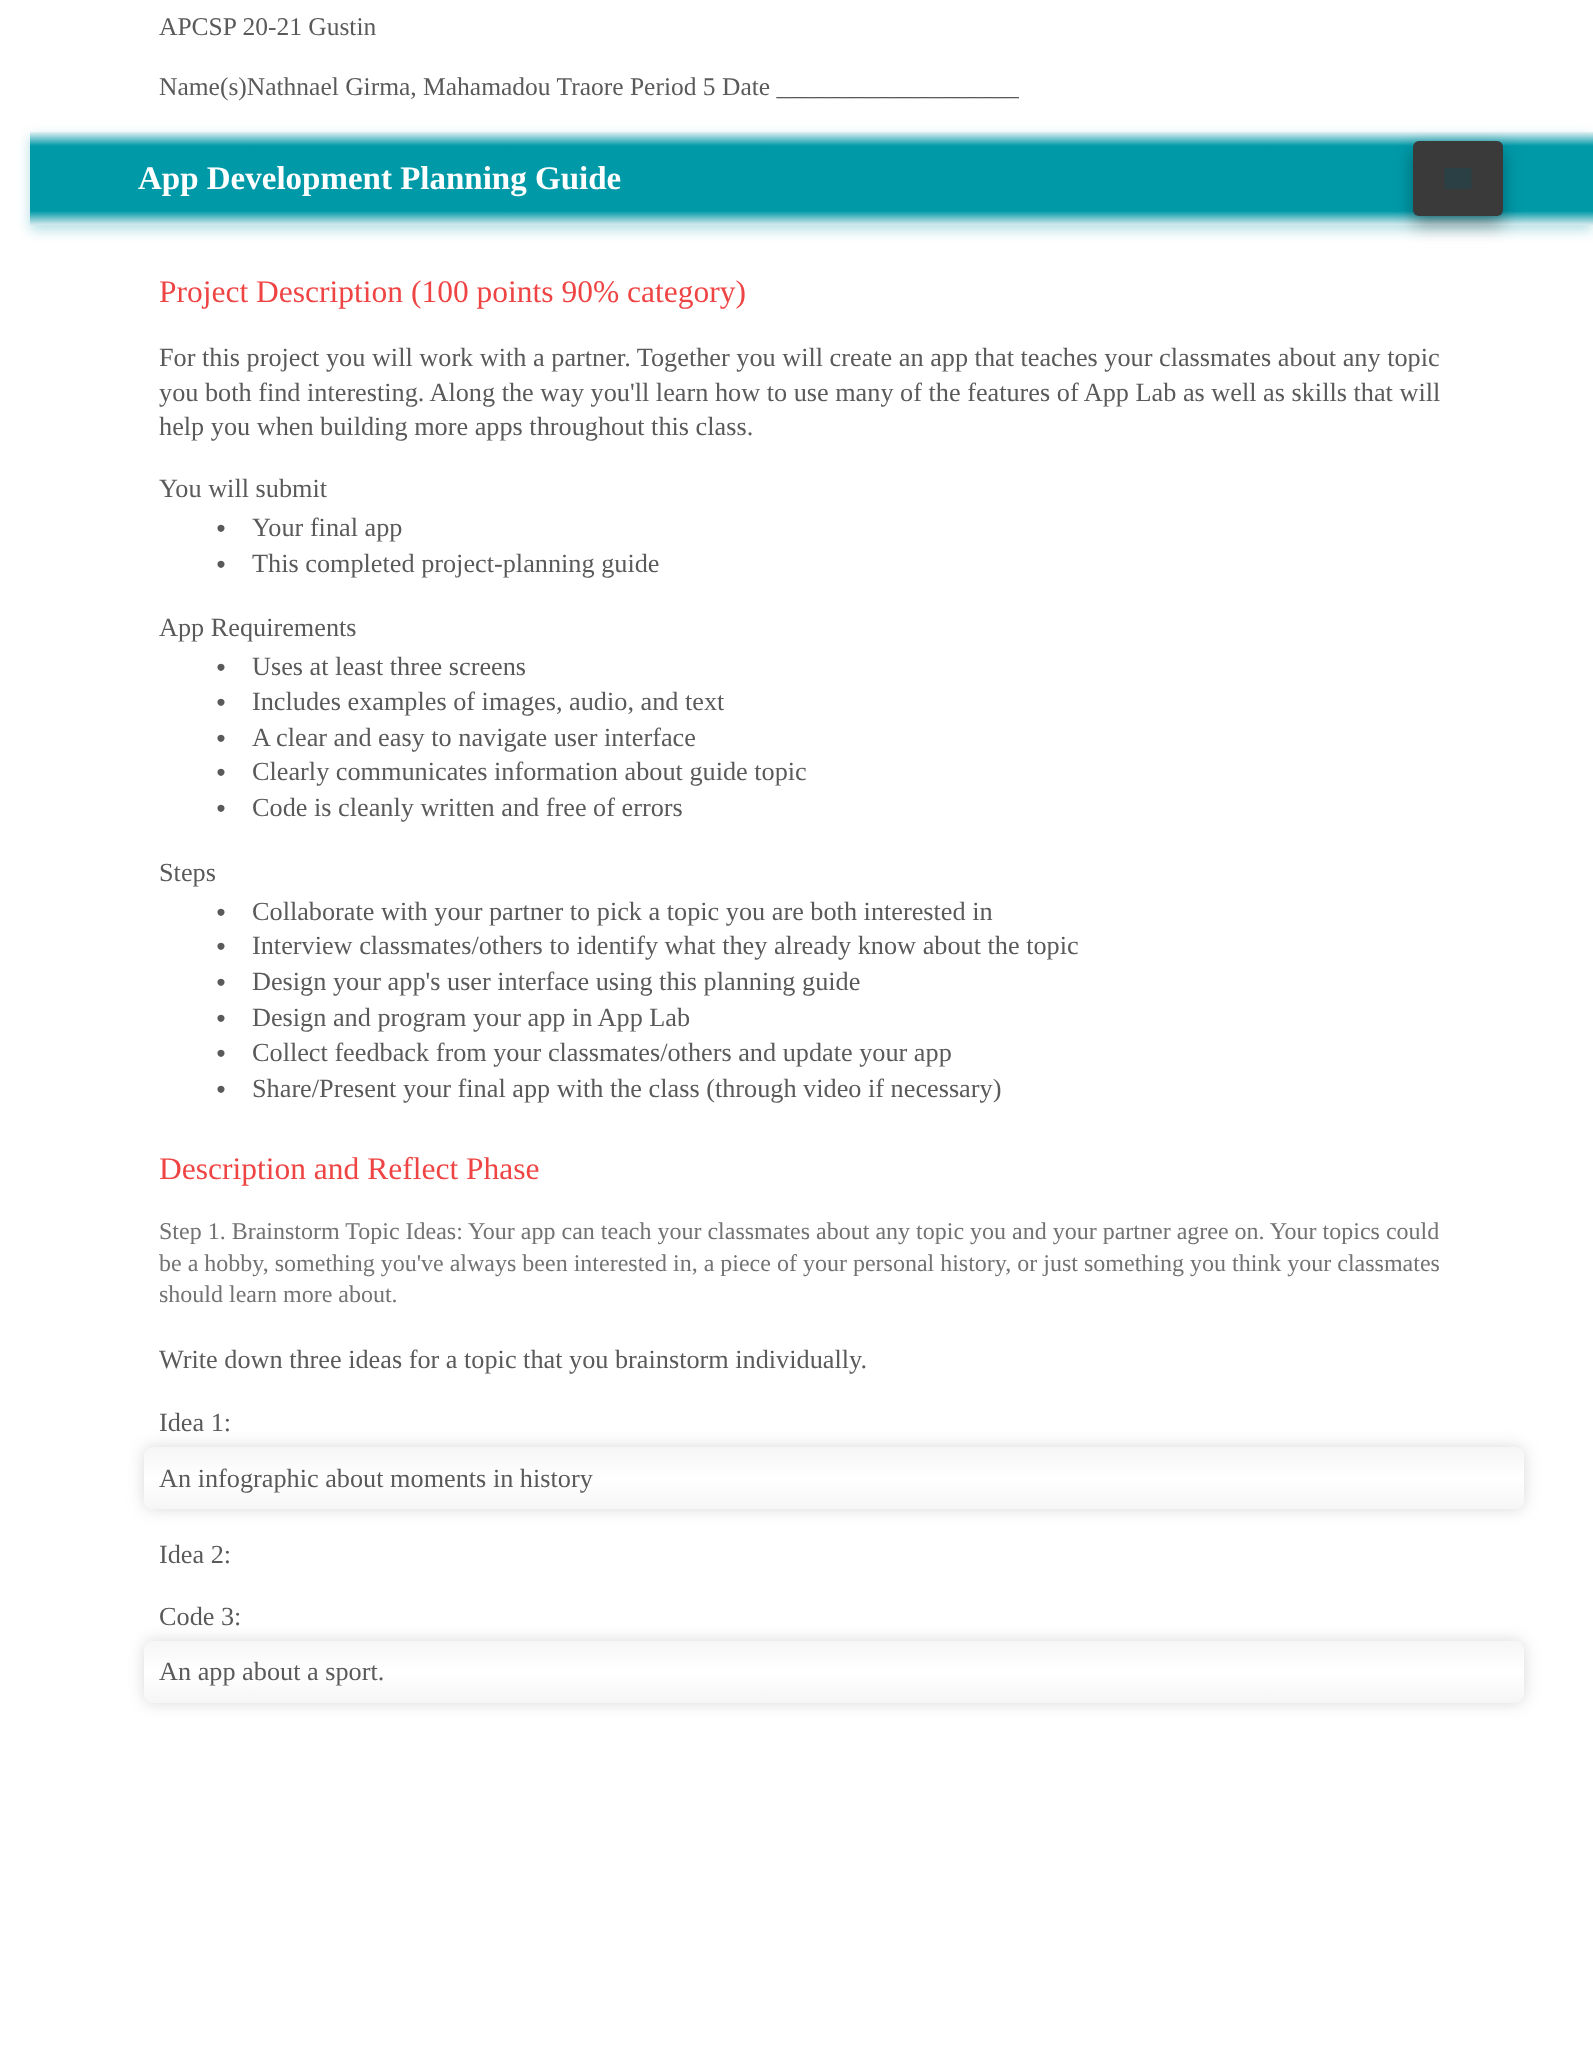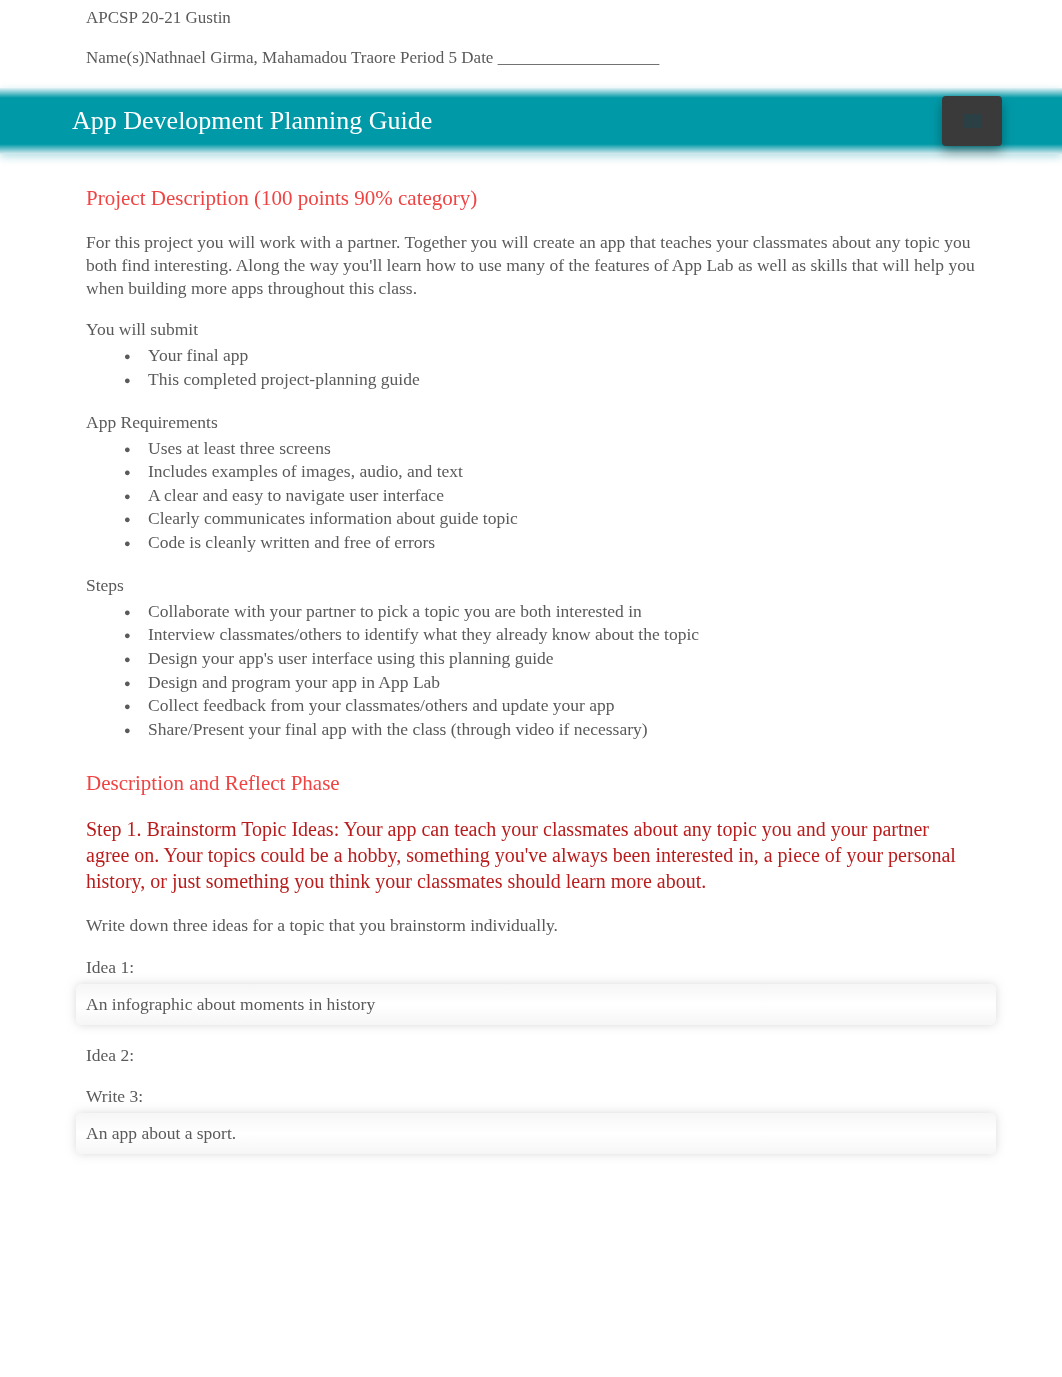--- a/index.html
+++ b/index.html
@@ -8,40 +8,41 @@
       box-sizing: border-box;
     }
     body {
       font-family: 'Times New Roman', Georgia, serif;
       background: #ffffff;
       color: #333333;
       width: 1062px;
     }
     .page {
       padding: 0;
+      margin-left: 20px;
     }
     .header-info {
       padding: 8px 0 0 86px;
       font-size: 17px;
       color: #5a5a5a;
     }
     .header-line {
       margin-bottom: 20px;
     }
     .title-bar {
       background: linear-gradient(to bottom, #e0f0f3 0%, #0099a8 15%, #0099a8 85%, #d8ebef 100%);
       padding: 18px 0 18px 72px;
       position: relative;
       margin-top: 6px;
       box-shadow: 0 3px 8px rgba(0,150,165,0.3);
     }
     .title-text {
       color: #ffffff;
-      font-size: 26px;
-      font-weight: normal;
+      font-size: 22px;
+      font-weight: bold;
     }
     .title-icon {
       position: absolute;
       right: 60px;
       top: 50%;
       transform: translateY(-50%);
       width: 60px;
       height: 50px;
       background: #3a3a3a;
       border-radius: 4px;
@@ -89,22 +90,22 @@
     }
     ul.bullets li::before {
       content: "●";
       position: absolute;
       left: 0;
       font-size: 11px;
       top: 5px;
       color: #5a5a5a;
     }
     .step-para {
-      font-size: 20px;
-      color: #b91c1c;
+      font-size: 16px;
+      color: #737373;
       line-height: 1.3;
       margin-bottom: 20px;
     }
     .idea-label {
       font-size: 17.5px;
       color: #5a5a5a;
       margin-top: 20px;
       margin-bottom: 6px;
     }
     .idea-box {
@@ -174,18 +175,18 @@
 
     <p class="para">Write down three ideas for a topic that you brainstorm individually.</p>
 
     <div class="idea-label">Idea 1:</div>
     <div class="idea-box">
       <span class="idea-box-text">An infographic about moments in history</span>
     </div>
 
     <div class="idea-label">Idea 2:</div>
 
-    <div class="idea-label">Write 3:</div>
+    <div class="idea-label">Code 3:</div>
     <div class="idea-box">
       <span class="idea-box-text">An app about a sport.</span>
     </div>
   </div>
 </div>
 
 </body></html>

